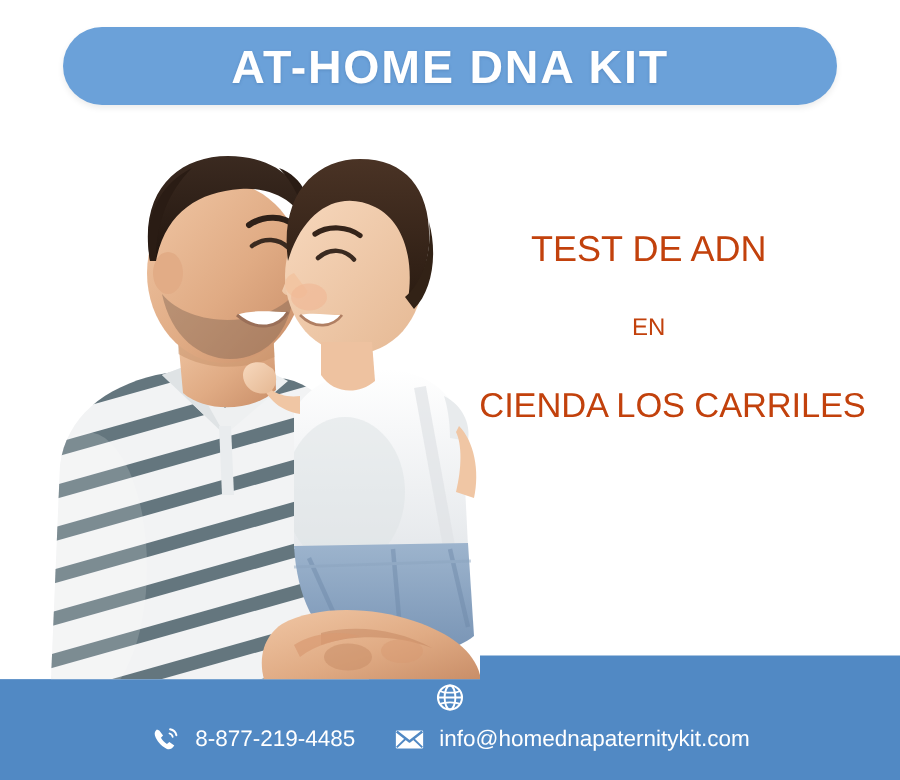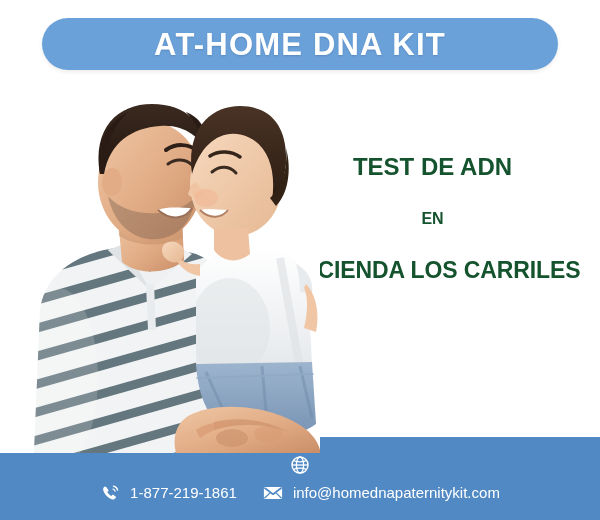--- a/index.html
+++ b/index.html
@@ -48,22 +48,22 @@
 
   
   .headline-block {
     position: absolute;
     left: 265px;
     top: 155px;
     width: 335px;
     text-align: center;
   }
   .headline-line {
-    color: #14532d;
-    font-weight: bold;
+    color: #c2410c;
+    font-weight: normal;
     line-height: 1;
     white-space: nowrap;
   }
   .headline-line.l1 { font-size: 24px; margin-bottom: 32px; }
   .headline-line.l2 { font-size: 16px; margin-bottom: 32px; }
   .headline-line.l3 { font-size: 23px; letter-spacing: -0.1px; }
 
   
   .footer-bar {
     position: absolute;
@@ -302,21 +302,21 @@
 
     <div class="footer-row">
       <div class="footer-item">
         <span class="footer-icon">
           <svg viewBox="0 0 20 20" width="20" height="20">
             <path d="M4.6 3.4 C3.4 4.3 2.8 5.8 3.3 7.4 C4.3 10.8 7.4 14.4 11 16.1 C12.6 16.8 14.3 16.4 15.3 15.2 L16.2 14 L12.9 11.6 L11.3 13 C9.8 12.2 8.1 10.5 7.3 8.9 L8.7 7.4 L6.2 4 Z" fill="#ffffff"></path>
             <path d="M13.4 3.2 C15.6 3.6 17.2 5.2 17.6 7.2" fill="none" stroke="#ffffff" stroke-width="1.3" stroke-linecap="round"></path>
             <path d="M13.0 6.0 C14.1 6.3 14.9 7.1 15.1 8.2" fill="none" stroke="#ffffff" stroke-width="1.2" stroke-linecap="round"></path>
           </svg>
         </span>
-        <span class="footer-text">1-877-219-1861</span>
+        <span class="footer-text">8-877-219-4485</span>
       </div>
 
       <div class="footer-item">
         <span class="footer-icon">
           <svg viewBox="0 0 22 18" width="22" height="18">
             <rect x="1" y="2.4" width="20" height="13.2" rx="1" fill="#ffffff"></rect>
             <path d="M1.6 3.2 L11 10.4 L20.4 3.2" fill="none" stroke="#5189c4" stroke-width="1.8" stroke-linejoin="round"></path>
             <path d="M1.6 14.8 L8 8.6 M20.4 14.8 L14 8.6" fill="none" stroke="#5189c4" stroke-width="1.4"></path>
           </svg>
         </span>

